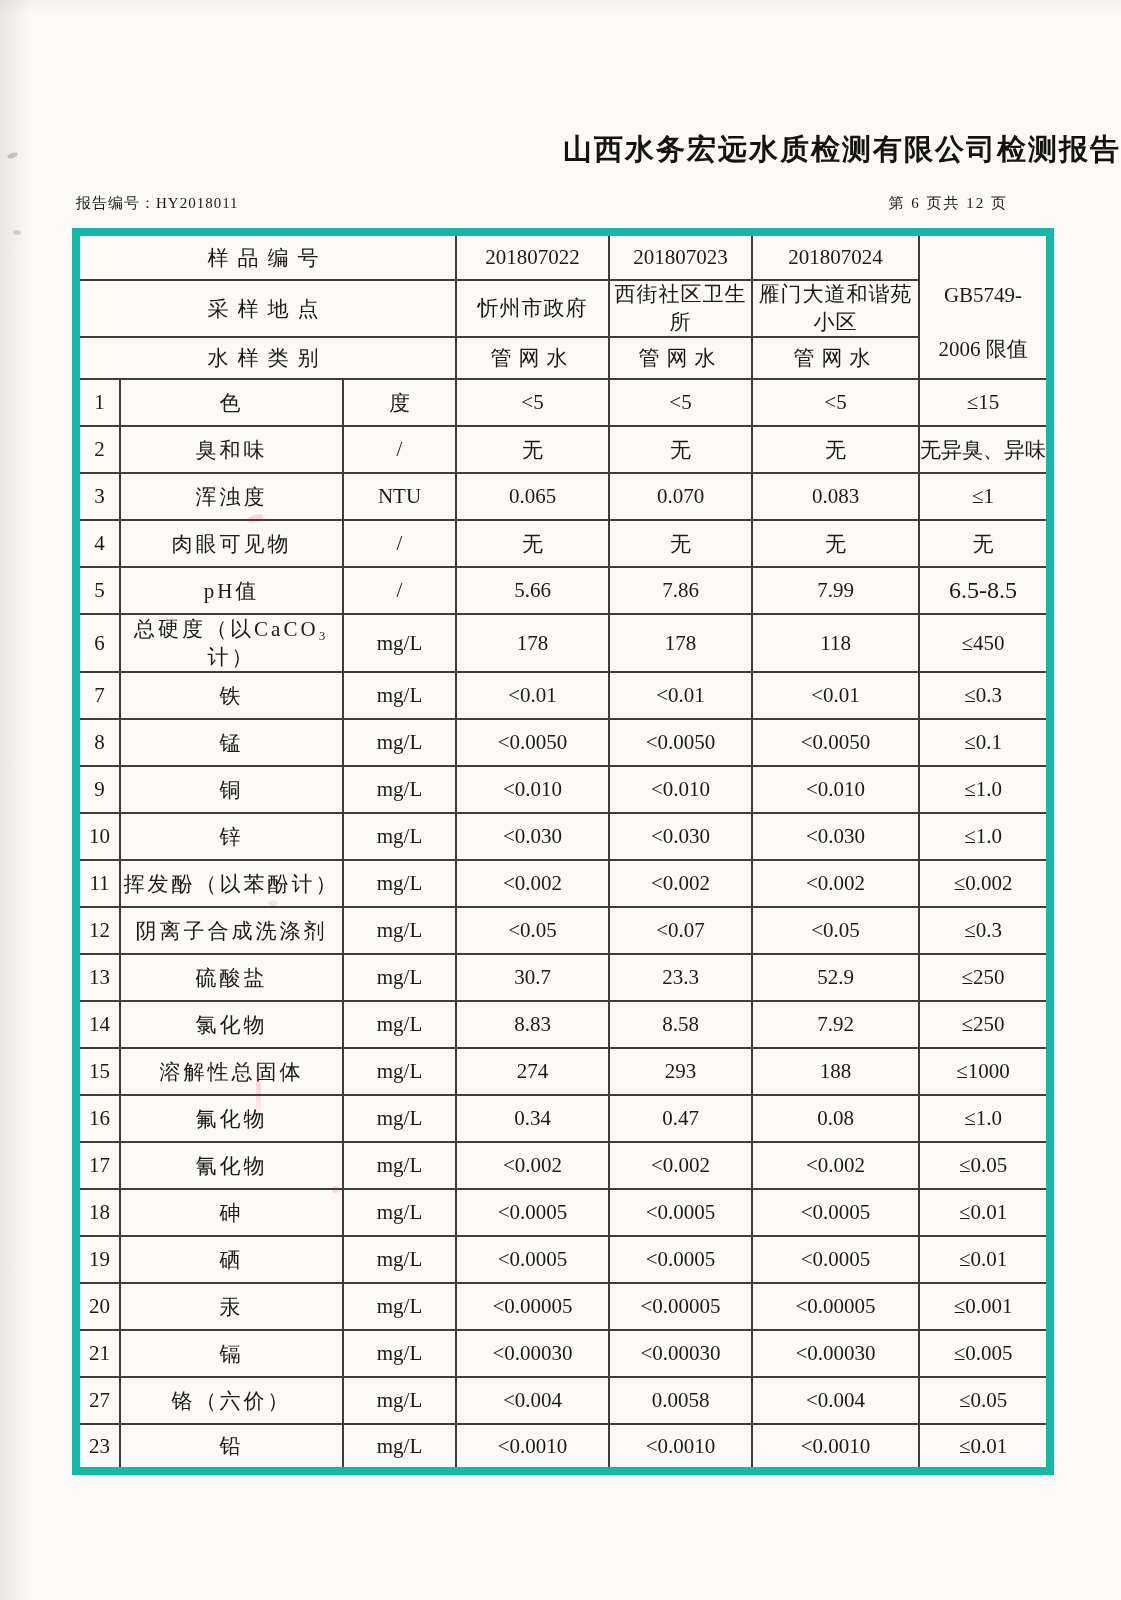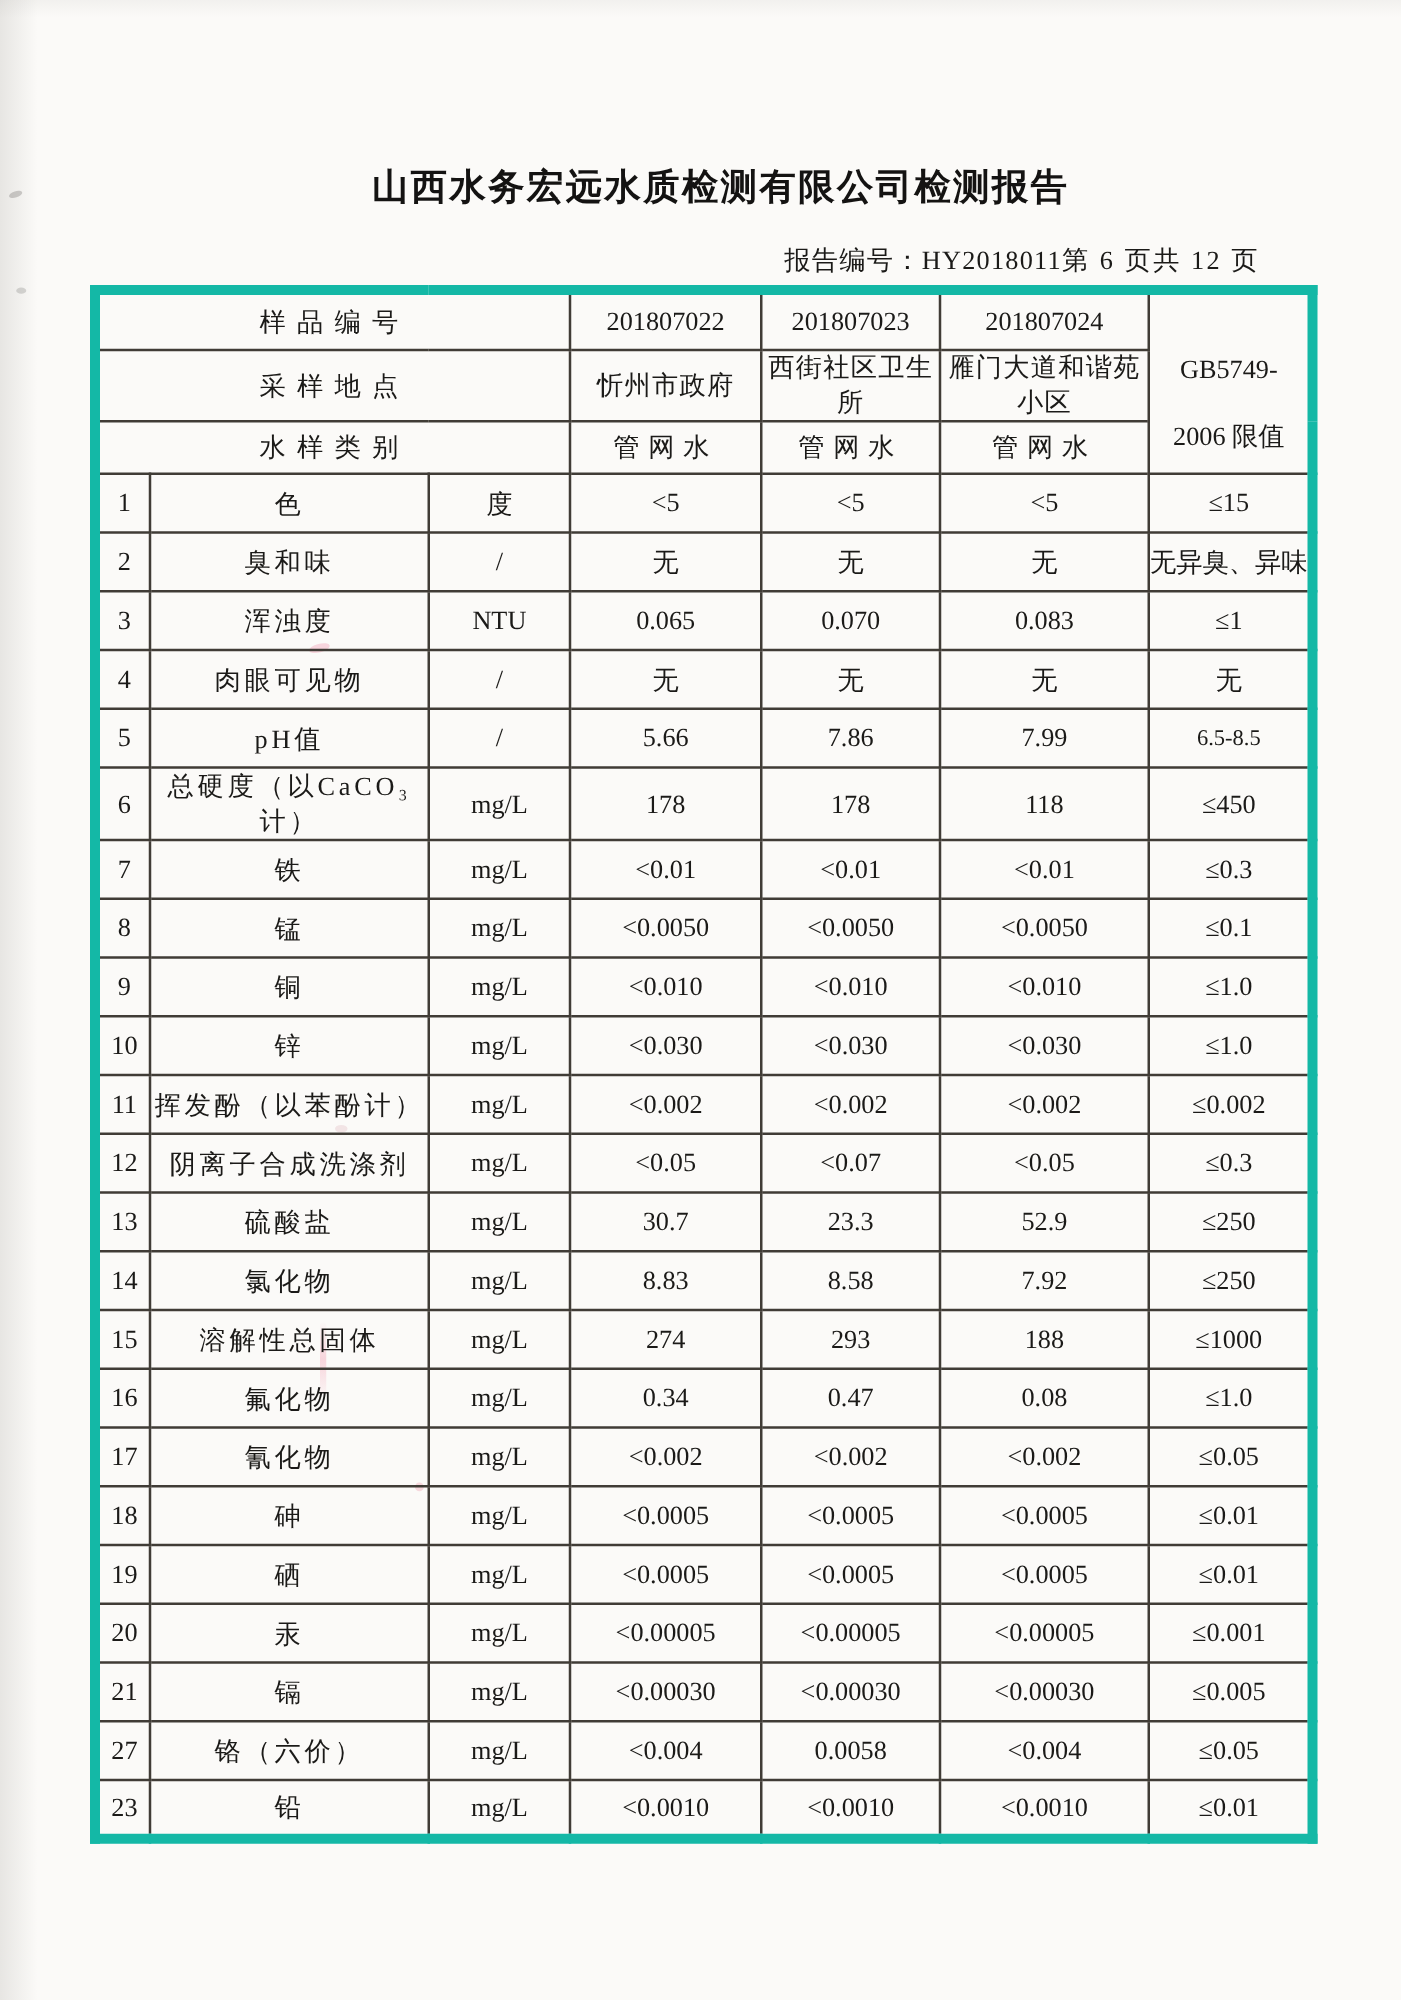--- a/index.html
+++ b/index.html
@@ -26,30 +26,30 @@
   .a-gray1{left:7px;top:153px;width:11px;height:5px;background:rgba(120,118,115,0.35);border-radius:50%;transform:rotate(-18deg);}
   .a-gray2{left:13px;top:230px;width:8px;height:5px;background:rgba(130,128,125,0.30);border-radius:50%;}
   .a-pink1{left:247px;top:515px;width:17px;height:7px;background:rgba(236,120,150,0.28);border-radius:50%;transform:rotate(-14deg);}
   .a-pink2{left:256px;top:1058px;width:5px;height:58px;border-radius:3px;
     background:linear-gradient(180deg,rgba(240,140,165,0.02),rgba(240,140,165,0.34),rgba(240,140,165,0.05));}
   .a-pink3{left:332px;top:1186px;width:7px;height:7px;background:rgba(235,130,150,0.28);border-radius:50%;}
   .a-pink4{left:268px;top:900px;width:10px;height:6px;background:rgba(210,150,165,0.22);border-radius:50%;}
 
   .page-title{
     position:absolute;top:130px;left:0;right:0;margin:0;
-    text-align:center;
+    text-align:right;
     font-family:"Liberation Sans","DejaVu Sans",sans-serif;
     font-weight:bold;font-size:29px;letter-spacing:2px;
     color:#141312;
     padding-left:32px;
   }
   .meta-row{
     position:absolute;top:194px;left:76px;width:960px;
-    display:flex;justify-content:flex-end;align-items:baseline;
-    font-size:21px;letter-spacing:1px;
+    display:flex;justify-content:space-between;align-items:baseline;
+    font-size:15px;letter-spacing:1px;
   }
   .meta-row .page-indicator{padding-right:28px;letter-spacing:2px;}
 
   table.report{
     position:absolute;left:72px;top:228px;width:974px;
     border-collapse:collapse;table-layout:fixed;
     border:8px solid #14b8a6;
   }
   table.report td{
     border:2px solid #403c36;
@@ -68,21 +68,21 @@
   td.type-cell{letter-spacing:7px;padding-left:7px;border-radius:15px;}
   td.limit-head{font-size:22px;}
   td.limit-head .limit-head-inner{
     display:flex;flex-direction:column;align-items:center;justify-content:center;
     gap:27px;height:100%;margin-top:31px;
   }
   td.col-item{text-align:left;padding-left:22px;letter-spacing:3px;}
   td.col-index{font-size:21px;}
   td.col-unit{font-size:20px;}
   td.col-limit{font-size:20px;}
-  td.col-limit.small{font-size:18px;letter-spacing:0;}
+  td.col-limit.small{font-size:24px;letter-spacing:0;}
 </style>
 </head>
 <body>
 
 <div class="scan-edge-left"></div>
 <div class="scan-edge-top"></div>
 <div class="artifact a-gray1"></div>
 <div class="artifact a-gray2"></div>
 <div class="artifact a-pink1"></div>
 <div class="artifact a-pink2"></div>

